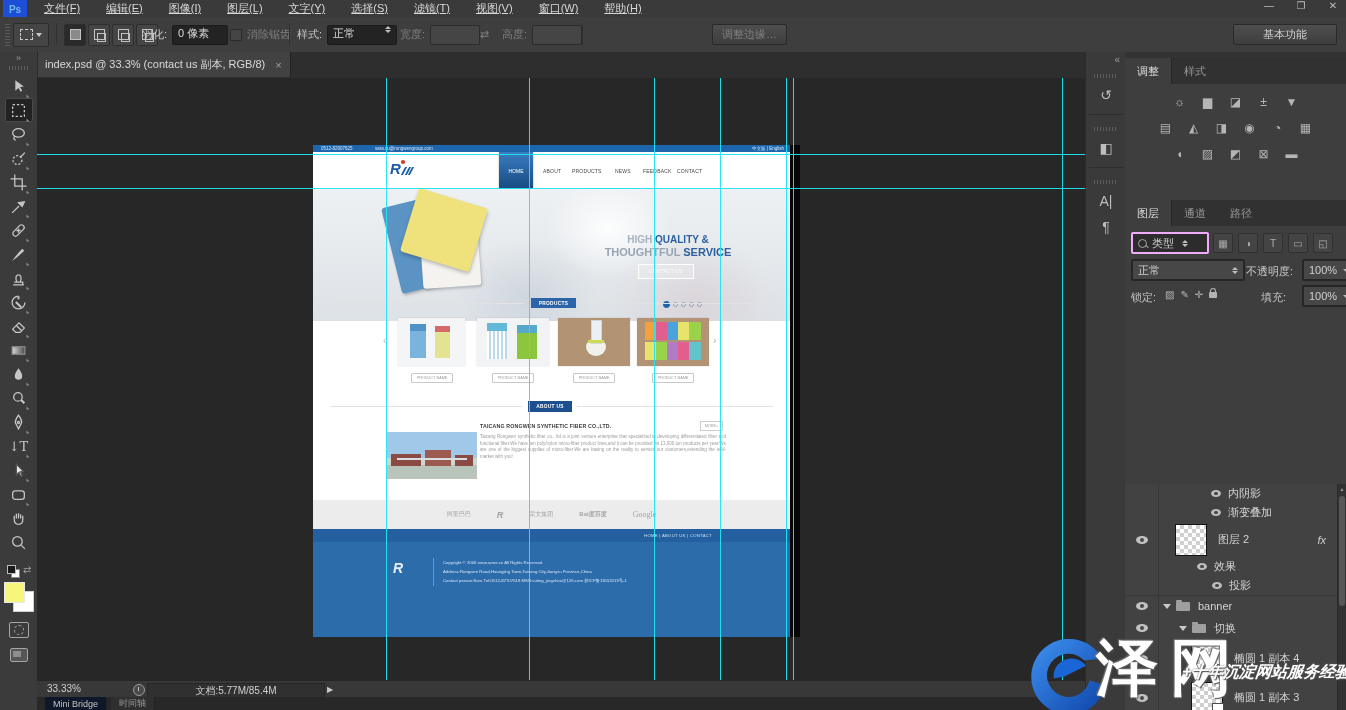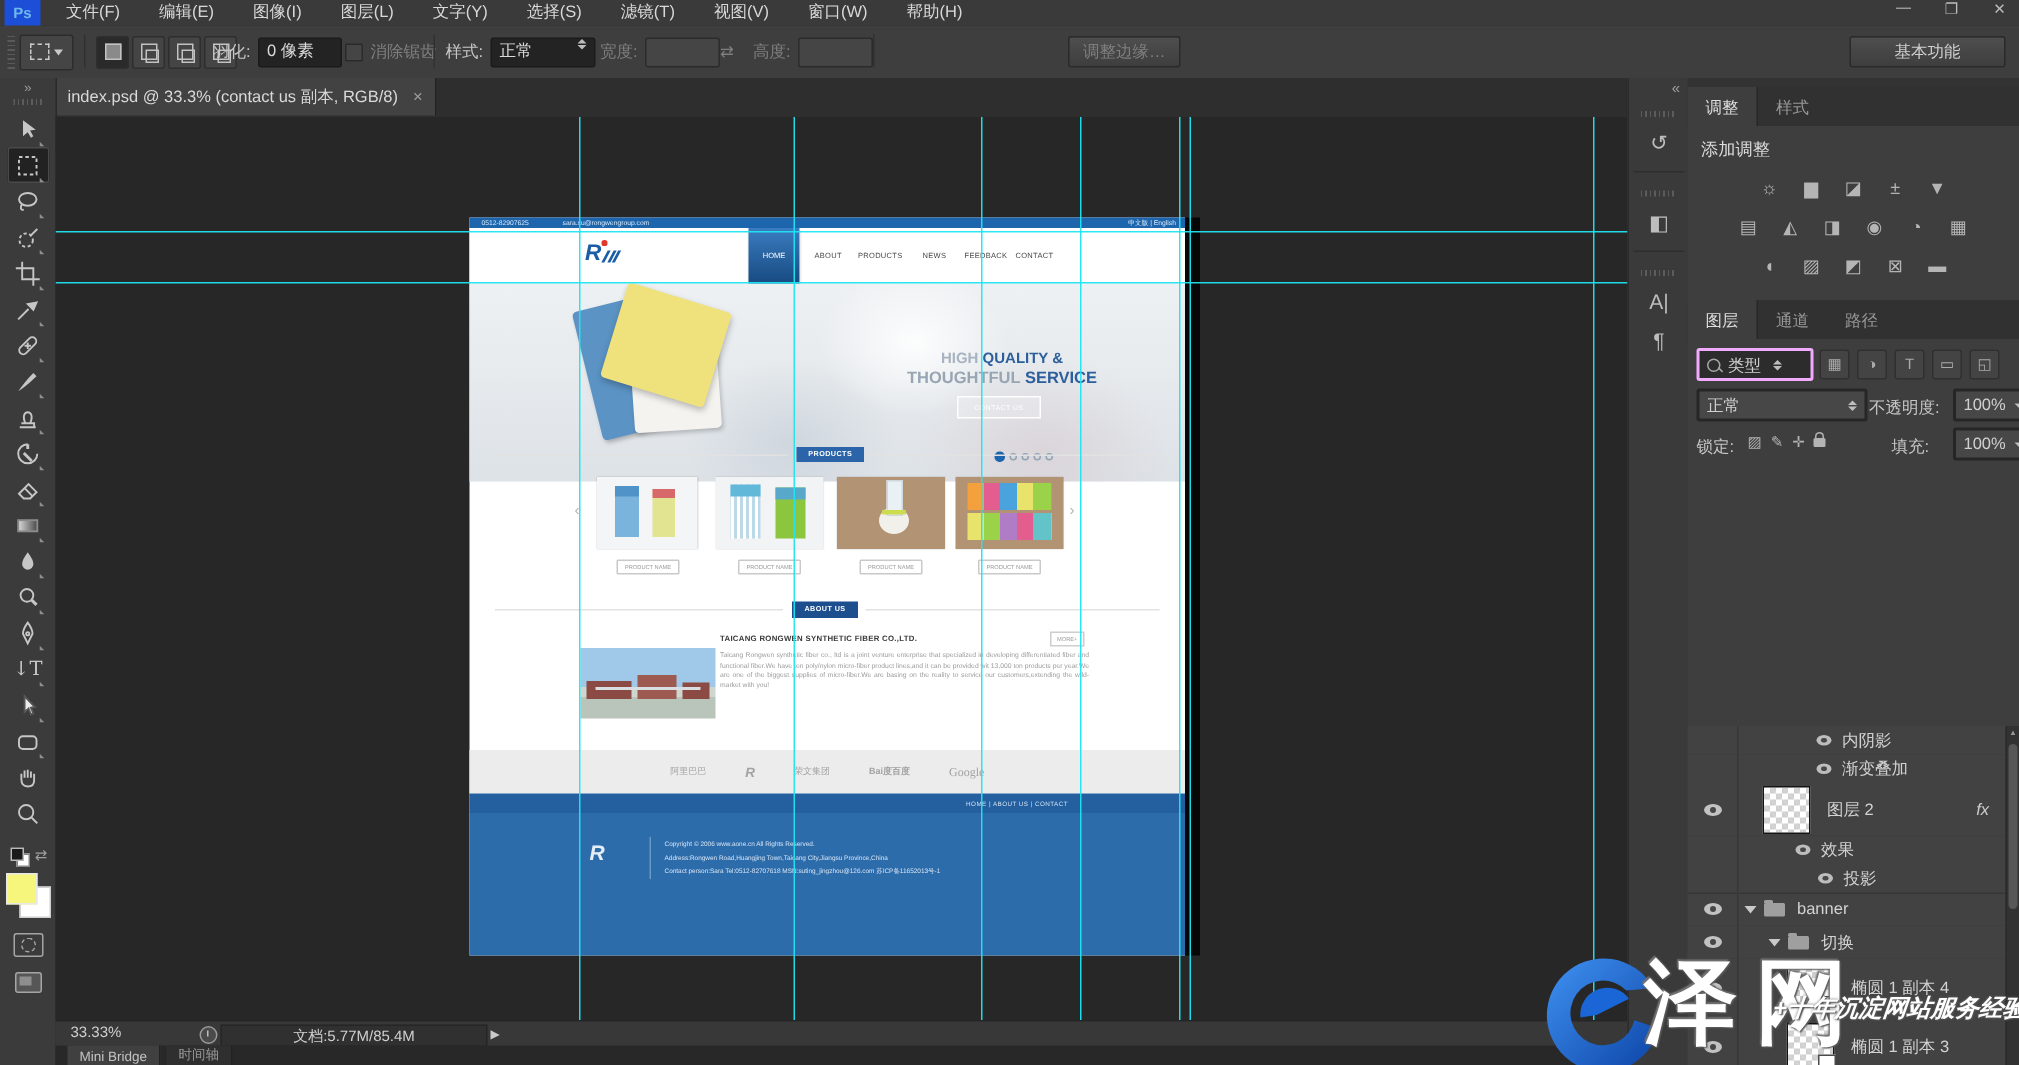--- a/index.html
+++ b/index.html
@@ -5,21 +5,21 @@
   html,body{margin:0;padding:0;background:#111;font-family:"Liberation Sans",sans-serif;}
   #root{position:relative;width:1346px;height:710px;background:#282828;overflow:hidden;
         font-family:"Liberation Sans",sans-serif;color:#d6d6d6;-webkit-user-select:none;}
   .a{position:absolute;}
 
   
   .menubar{left:0;top:0;width:1346px;height:17px;background:#3a3a3a;border-bottom:1px solid #262626;
            display:flex;align-items:center;}
   .pslogo{width:24px;height:30px;margin:1px 4px 0 3px;background:#1d4ed8;color:#6fb8ef;
           font-weight:bold;font-size:10px;display:flex;align-items:center;justify-content:center;border-radius:2px;}
-  .menu{padding:0 13px;font-size:11px;color:#d8d8d8;line-height:17px;cursor:default;}
+  .menu{padding:0 13px;font-size:11px;color:#d8d8d8;line-height:17px;cursor:default;text-decoration:underline;}
   .winbtns{position:absolute;right:6px;top:0;display:flex;gap:18px;font-size:10px;color:#bcbcbc;}
   .winbtns span{width:14px;text-align:center;}
 
   .optionsbar{left:0;top:17px;width:1346px;height:35px;background:#3e3e3e;border-bottom:1px solid #272727;font-size:11px;}
   .ob{position:absolute;top:0;height:35px;display:flex;align-items:center;color:#c9c9c9;}
   .grip{width:5px;height:22px;background:repeating-linear-gradient(180deg,#5a5a5a 0 1px,transparent 1px 3px);}
   .toolpreset{width:34px;height:22px;border:1px solid #2c2c2c;border-radius:2px;background:#454545;
               display:flex;align-items:center;justify-content:center;gap:3px;}
   .mini-marquee{width:11px;height:9px;border:1px dashed #c9c9c9;}
   .dda{width:0;height:0;border-left:3px solid transparent;border-right:3px solid transparent;border-top:4px solid #c9c9c9;}
@@ -124,21 +124,21 @@
   .f-line{position:absolute;left:130px;font-size:4.3px;color:#d6e4f3;width:330px;}
 
   
   .statusbar{left:37px;top:680px;width:1048px;height:17px;background:#383838;border-top:1px solid #262626;font-size:10px;color:#cfcfcf;}
   .docfield{position:absolute;left:110px;top:2px;width:176px;height:13px;background:#303030;border:1px solid #262626;
             display:flex;align-items:center;justify-content:center;}
   .clock{position:absolute;left:96px;top:3px;width:10px;height:10px;border:1px solid #9a9a9a;border-radius:50%;background:#4a4a4a;}
   .clock:before{content:"";position:absolute;left:4px;top:2px;width:1px;height:4px;background:#bdbdbd;}
   .playtri{position:absolute;left:290px;top:4px;font-size:8px;color:#c9c9c9;}
   .bottombar{left:37px;top:697px;width:1048px;height:13px;background:#282828;font-size:9px;}
-  .btab{position:absolute;top:0;height:13px;padding:0 8px;display:flex;align-items:center;background:#404040;color:#c3c3c3;border-right:1px solid #222;}
+  .btab{position:absolute;top:0;height:13px;padding:0 8px;display:flex;align-items:center;background:#0f172a;color:#c3c3c3;border-right:1px solid #222;}
   .btab.inactive{background:#2f2f2f;color:#969696;}
 
   
   .ministrip{left:1085px;top:52px;width:40px;height:658px;background:#3a3a3a;border-left:1px solid #2c2c2c;
              display:flex;flex-direction:column;align-items:center;}
   .ms-collapse{height:16px;color:#9d9d9d;font-size:10px;line-height:16px;align-self:flex-end;padding-right:6px;}
   .ms-grip{width:24px;height:4px;margin:6px 0 4px;background:repeating-linear-gradient(90deg,#5c5c5c 0 1px,transparent 1px 3px);}
   .ms-btn{width:30px;height:26px;display:flex;align-items:center;justify-content:center;color:#bdbdbd;font-size:14px;border-radius:2px;}
   .ms-sep{width:34px;height:1px;background:#2e2e2e;margin:6px 0;}
 
@@ -630,21 +630,20 @@
 
     <div class="ptabs" style="top:6px">
       <div class="ptab on">
           <span>调整</span>
         </div>
       <div class="ptab">
           <span>样式</span>
         </div>
     </div>
     <div class="panelbody" style="top:32px;height:116px">
-      <div style="padding:8px 0 0 9px;font-size:11.5px;color:#dcdcdc">添加调整</div>
       <div class="arow">
         <div class="aico">☼</div>
         <div class="aico">▆</div>
         <div class="aico">◪</div>
         <div class="aico">±</div>
         <div class="aico">▼</div>
       </div>
       <div class="arow">
         <div class="aico">▤</div>
         <div class="aico">◭</div>

